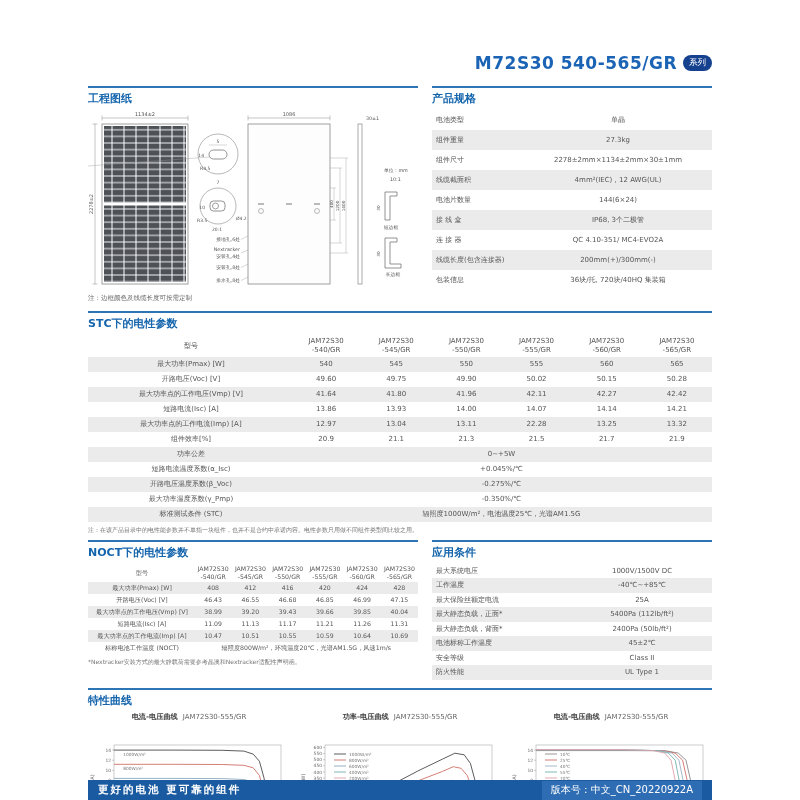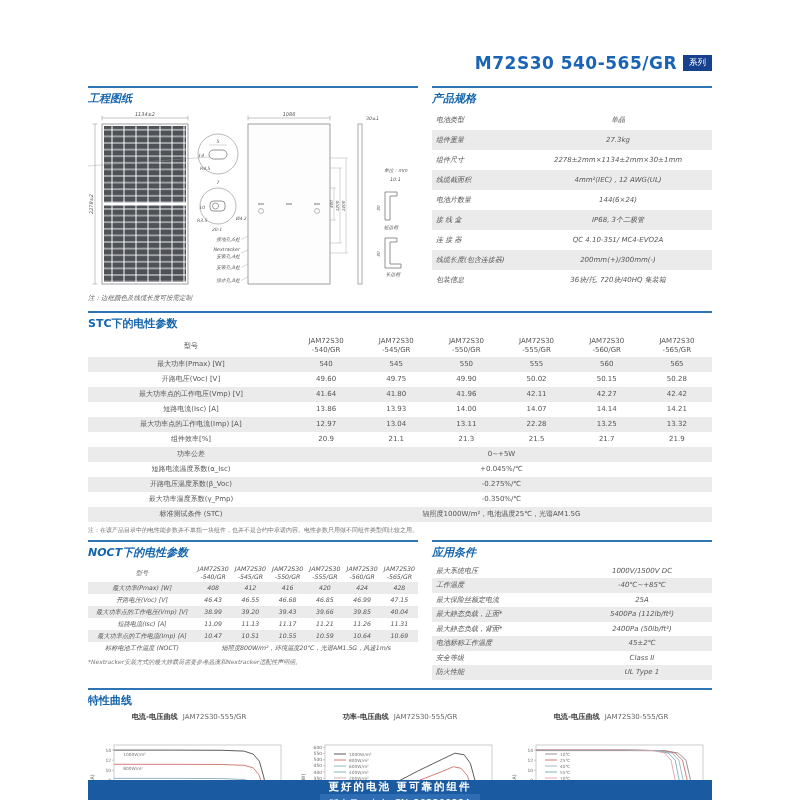--- a/index.html
+++ b/index.html
@@ -2,24 +2,24 @@
 <html><head>
 <meta charset="utf-8">
 <style>
   html,body{margin:0;padding:0;}
   body{background:#fdfefe;font-family:"DejaVu Sans","Liberation Sans",sans-serif;}
   .page{position:relative;width:800px;height:800px;background:#ffffff;overflow:hidden;}
   .content{position:absolute;left:88px;top:52px;width:624px;}
   
   .header{display:flex;justify-content:flex-end;align-items:center;gap:6px;margin-bottom:12px;height:22px;text-align:center;}
   .main-title{font-size:17px;font-weight:bold;color:#1a63b5;letter-spacing:0.5px;}
-  .series-badge{background:#16418e;color:#fff;font-size:8.5px;padding:2px 6px;border-radius:0;}
+  .series-badge{background:#16418e;color:#fff;font-size:8.5px;padding:2px 6px;border-radius:8px;}
   
   .section-title{border-top:2px solid #2e75b6;padding-top:4px;color:#1565ad;font-weight:bold;font-size:11px;margin-bottom:5px;line-height:1.2;}
-  .row2col{display:flex;gap:14px;align-items:flex-start;font-style:italic;}
+  .row2col{display:flex;gap:14px;align-items:flex-start;}
   .col-drawing{width:330px;}
   .col-specs{flex:1;}
   .col-noct{width:330px;}
   .col-cond{flex:1;}
   
   .kv-row{display:flex;align-items:center;font-size:7px;color:#555;padding:0 4px;line-height:1.25;}
   .kv-row:nth-child(even){background:#ebebeb;}
   .spec-rows .kv-row{min-height:20px;}
   .cond-rows .kv-row{min-height:14.5px;gap:40px;}
   .kv-label{width:92px;text-align:left;}
@@ -38,21 +38,21 @@
   .noct td:first-child{width:104px;padding-left:2px;}
   .note{font-size:6px;color:#777;margin-top:4px;line-height:1.3;}
   .drawing-note{font-size:6.5px;color:#666;margin-top:2px;}
   .mb6{margin-bottom:6px;} .mb8{margin-bottom:8px;}
   
   .charts{display:flex;justify-content:space-between;gap:8px;}
   .chart-block{width:202px;}
   .chart-title{text-align:center;font-size:7px;color:#666;margin-bottom:18px;white-space:nowrap;}
   .chart-title b{color:#444;font-size:7.2px;margin-right:5px;}
   
-  .footer{position:absolute;left:88px;width:624px;top:780px;height:20px;background:#1a5aa0;color:#fff;display:flex;align-items:center;justify-content:space-between;padding:0 10px;box-sizing:border-box;flex-direction:column;}
+  .footer{position:absolute;left:88px;width:624px;top:780px;height:20px;background:#1a5aa0;color:#fff;display:flex;align-items:center;justify-content:space-between;padding:0 10px;box-sizing:border-box;}
   .footer-left{font-size:10.5px;font-weight:bold;letter-spacing:2px;}
   .footer-right{background:#2e6db3;font-size:10px;padding:2.5px 9px;}
   svg text{font-family:"DejaVu Sans","Liberation Sans",sans-serif;}
 </style>
 </head>
 <body>
 
 <div class="page">
   <div class="content">
 

